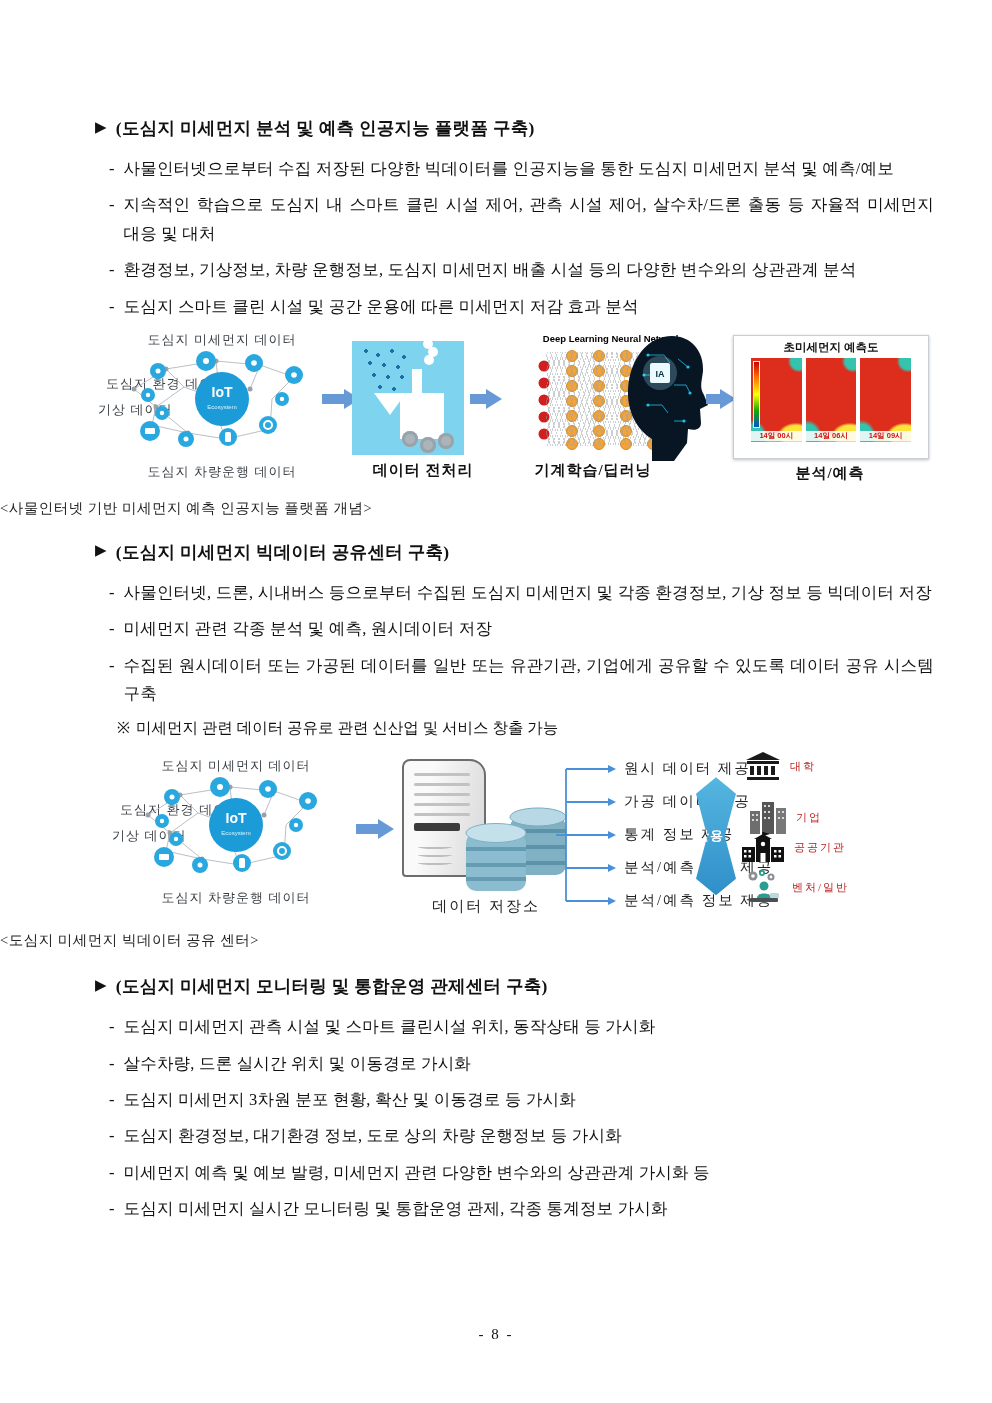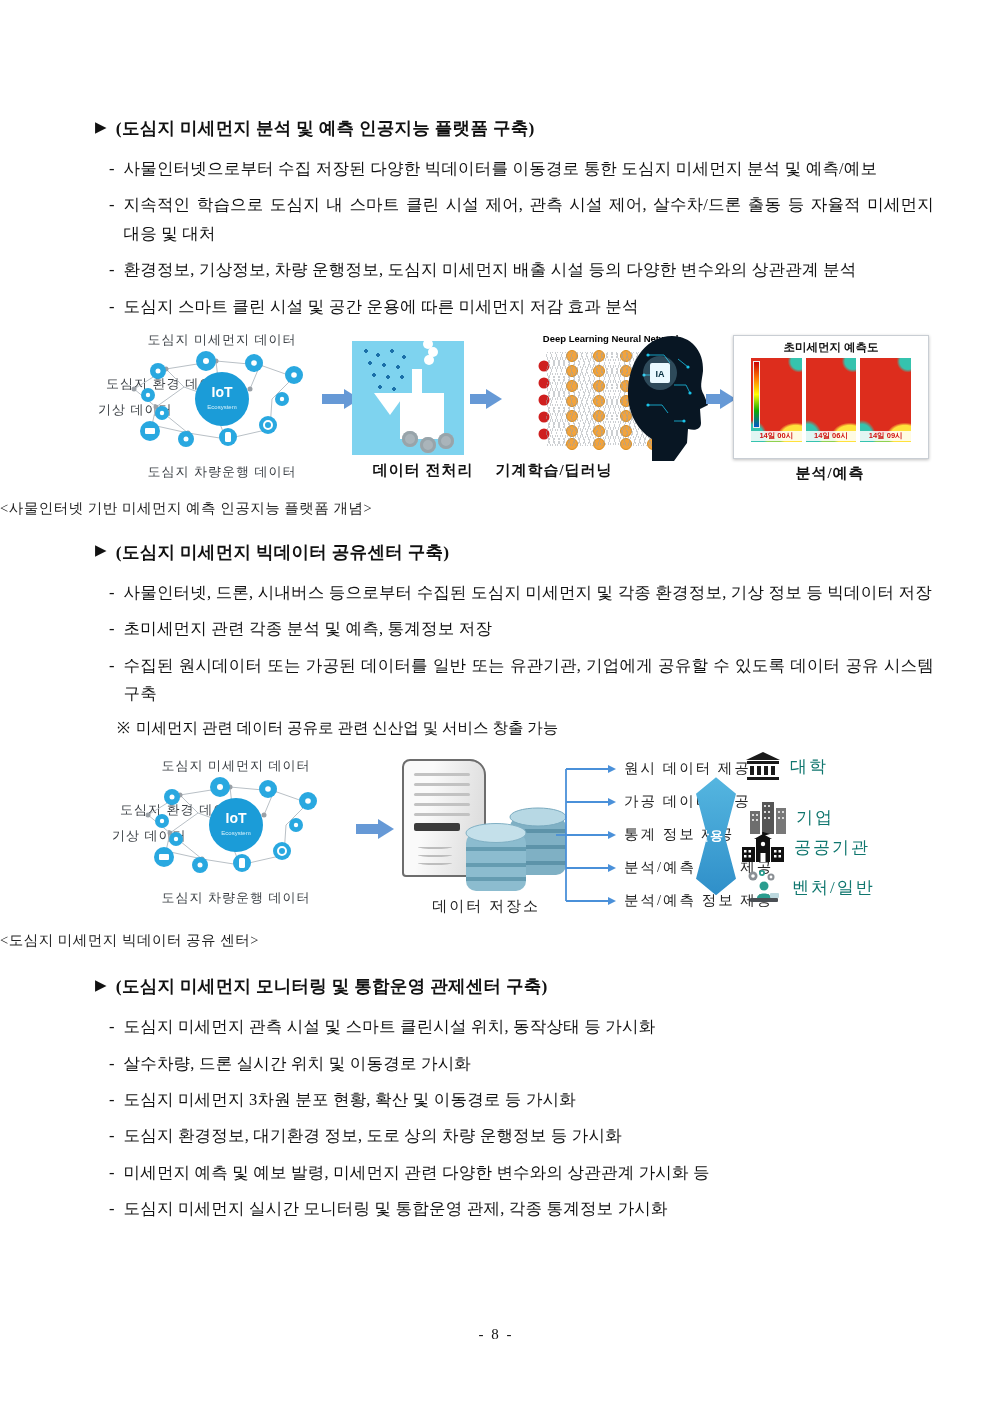--- a/index.html
+++ b/index.html
@@ -82,35 +82,35 @@
   .server .slot { position:absolute; left:10px; top:62px; width:46px; height:8px; background:#3c3c3c; border-radius:2px; }
   .server .arc  { position:absolute; left:14px; width:34px; height:4px; border-bottom:2px solid #bdbdbd; border-radius:50%; }
   .db-svg { position:absolute; }
   .storage-lbl { position:absolute; text-align:center; font-size:15px; color:#222; letter-spacing:2px; }
   .provide { position:absolute; font-size:14.5px; color:#222; letter-spacing:2px; white-space:nowrap; }
   .use-ribbon { position:absolute; width:40px; height:118px; background:linear-gradient(180deg,#55b6e0,#2f8fc9);
      clip-path: polygon(50% 0, 100% 14%, 72% 50%, 100% 86%, 50% 100%, 0 86%, 28% 50%, 0 14%);
      display:flex; align-items:center; justify-content:flex-start; }
   .use-ribbon span { color:#fff; font-weight:bold; font-size:13px; letter-spacing:1px; }
   .consumer { position:absolute; display:flex; align-items:center; gap:8px; }
-  .consumer .clabel { font-size:17px; color:#0f766e; letter-spacing:2px; white-space:nowrap;font-family:Liberation Serif, serif; }
+  .consumer .clabel { font-size:11px; color:#b91c1c; letter-spacing:2px; white-space:nowrap;font-family:Liberation Serif, serif; }
 
   .footer-page { position:absolute; left:0; right:0; top:1326px; text-align:center; font-size:15px; letter-spacing:2px; color:#111; }
 </style>
 </head>
 <body>
 
 <div class="text-col" style="padding-top:116px">
   <div class="sec-h">
     <span class="marker">▶</span>
     <span>(도심지 미세먼지 분석 및 예측 인공지능 플랫폼 구축)</span>
   </div>
   <div class="bullet">
     <span class="dash">-</span>
-    <p class="btext">사물인터넷으로부터 수집 저장된 다양한 빅데이터를 이동경로 통한 도심지 미세먼지 분석 및 예측/예보</p>
+    <p class="btext">사물인터넷으로부터 수집 저장된 다양한 빅데이터를 인공지능을 통한 도심지 미세먼지 분석 및 예측/예보</p>
   </div>
   <div class="bullet">
     <span class="dash">-</span>
     <p class="btext">지속적인 학습으로 도심지 내 스마트 클린 시설 제어, 관측 시설 제어, 살수차/드론 출동 등 자율적 미세먼지 대응 및 대처</p>
   </div>
   <div class="bullet">
     <span class="dash">-</span>
     <p class="btext">환경정보, 기상정보, 차량 운행정보, 도심지 미세먼지 배출 시설 등의 다양한 변수와의 상관관계 분석</p>
   </div>
   <div class="bullet">
@@ -250,21 +250,21 @@
         <g fill="#2b72c4">
             <circle cx="144" cy="22" r="5.5"></circle>
             <circle cx="144" cy="39" r="5.5"></circle>
             <circle cx="144" cy="56" r="5.5"></circle>
             <circle cx="144" cy="73" r="5.5"></circle>
             <circle cx="144" cy="90" r="5.5"></circle>
           </g>
       </svg>
     </div>
   </div>
-  <div class="panel-lbl" style="left:474px; top:132px; width:160px">기계학습/딥러닝</div>
+  <div class="panel-lbl" style="left:513px; top:132px; width:160px">기계학습/딥러닝</div>
 
   <svg class="head-art" style="left:618px; top:0" width="90" height="132" viewBox="0 0 90 132">
     <path d="M34,132 L34,110 C18,100 9,82 10,60 C12,28 31,7 54,7 C73,7 86,22 85,42 C84,52 81,58 86,66 L90,76 L82,80 L83,94 C83,100 78,102 70,100 L69,114 L56,132 Z" fill="#081623"></path>
     <g stroke="#1ac3e8" stroke-width="1" fill="none" opacity="0.8">
       <polyline points="30,26 46,26 52,34"></polyline>
         <polyline points="26,46 38,46"></polyline>
         <polyline points="56,56 68,56 72,64"></polyline>
       <polyline points="30,76 44,76 50,84"></polyline>
         <polyline points="56,92 66,92"></polyline>
         <polyline points="60,30 70,38"></polyline>
@@ -310,21 +310,21 @@
   <div class="sec-h">
     <span class="marker">▶</span>
     <span>(도심지 미세먼지 빅데이터 공유센터 구축)</span>
   </div>
   <div class="bullet">
     <span class="dash">-</span>
     <p class="btext">사물인터넷, 드론, 시내버스 등으로부터 수집된 도심지 미세먼지 및 각종 환경정보, 기상 정보 등 빅데이터 저장</p>
   </div>
   <div class="bullet">
     <span class="dash">-</span>
-    <p class="btext">초미세먼지 관련 각종 분석 및 예측, 통계정보 저장</p>
+    <p class="btext">미세먼지 관련 각종 분석 및 예측, 원시데이터 저장</p>
   </div>
   <div class="bullet">
     <span class="dash">-</span>
     <p class="btext">수집된 원시데이터 또는 가공된 데이터를 일반 또는 유관기관, 기업에게 공유할 수 있도록 데이터 공유 시스템 구축</p>
   </div>
   <div class="note-line">
     <span>※</span>
     <span>미세먼지 관련 데이터 공유로 관련 신산업 및 서비스 창출 가능</span>
   </div>
 </div>

